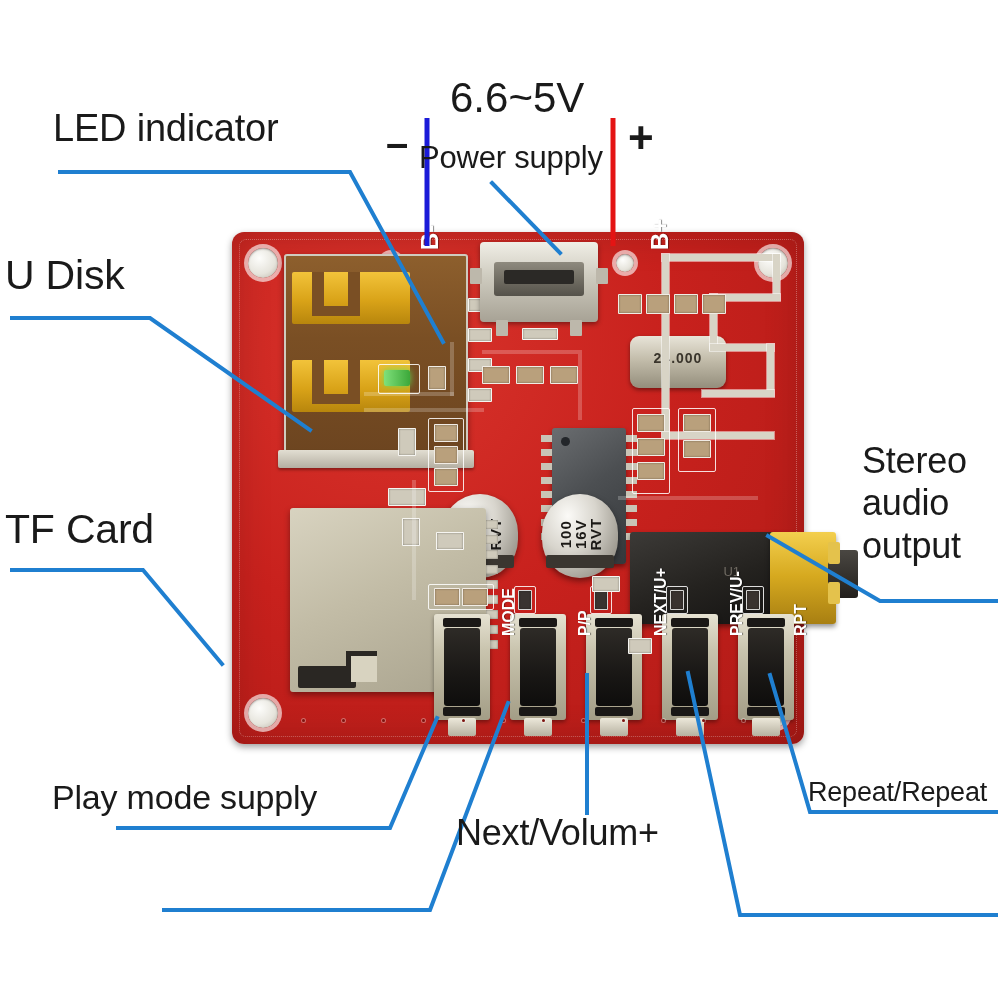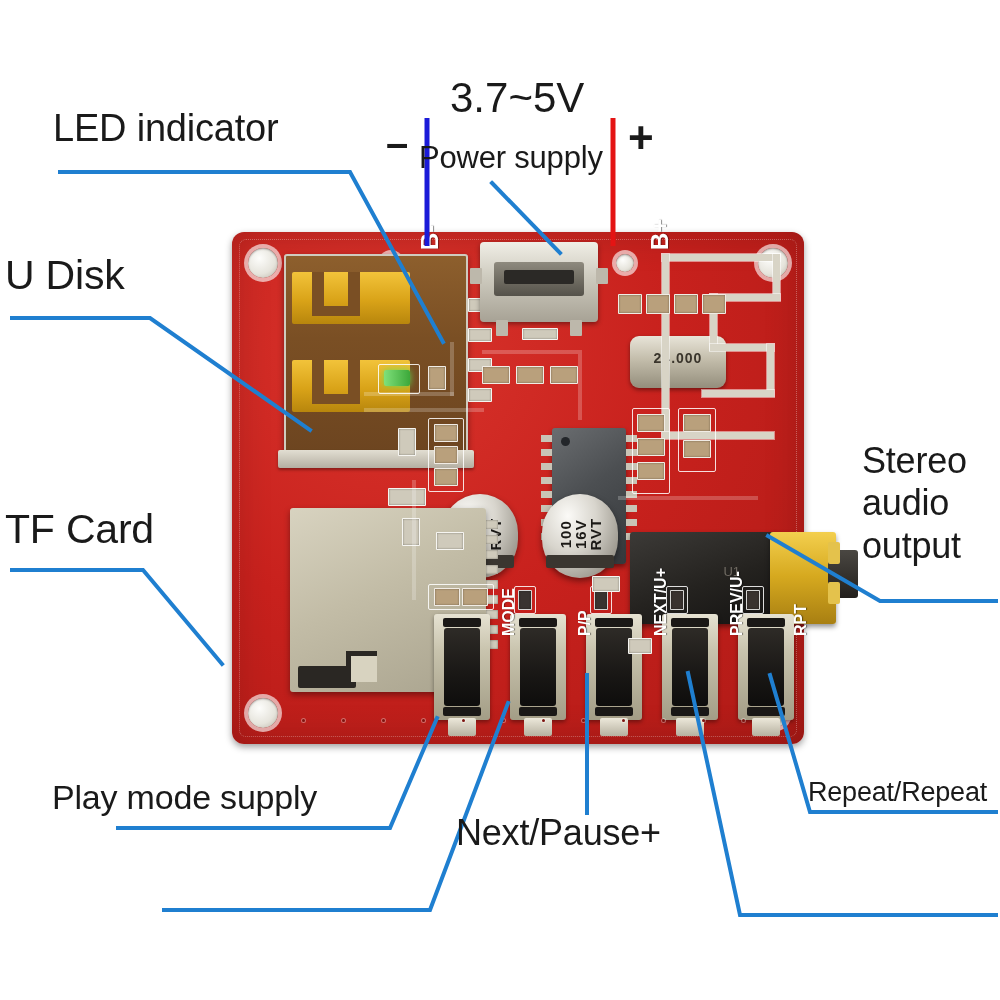--- a/index.html
+++ b/index.html
@@ -446,26 +446,26 @@
 
   <div class="callout multi" style="left:862px;top:440px;font-size:36px;line-height:1.18;width:140px">
     <div>Stereo</div>
     <div>audio</div>
     <div>output</div>
   </div>
 
   <div class="callout" style="left:52px;top:779px;font-size:34px">Play mode supply</div>
 
 
-  <div class="callout" style="left:456px;top:814px;font-size:36px">Next/Pause+</div>
+  <div class="callout" style="left:456px;top:814px;font-size:36px">Next/Volum+</div>
 
 
   <div class="callout" style="left:808px;top:778px;font-size:27px">Repeat/Repeat</div>
 
-  <div class="callout" style="left:450px;top:76px;font-size:42px;letter-spacing:0">3.7~5V</div>
+  <div class="callout" style="left:450px;top:76px;font-size:42px;letter-spacing:0">6.6~5V</div>
 
   <div class="callout" style="left:386px;top:122px;font-size:40px;font-weight:bold">–</div>
 
   <div class="callout" style="left:628px;top:115px;font-size:44px;font-weight:bold">+</div>
 
   <div class="callout" style="left:419px;top:142px;font-size:31px">Power supply</div>
 
 </div>
 
 </body></html>

